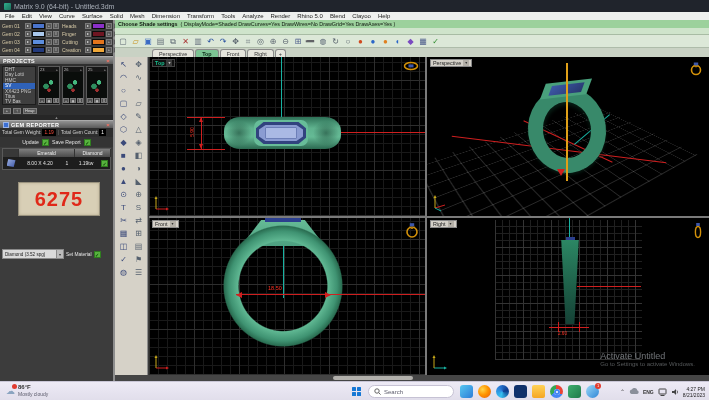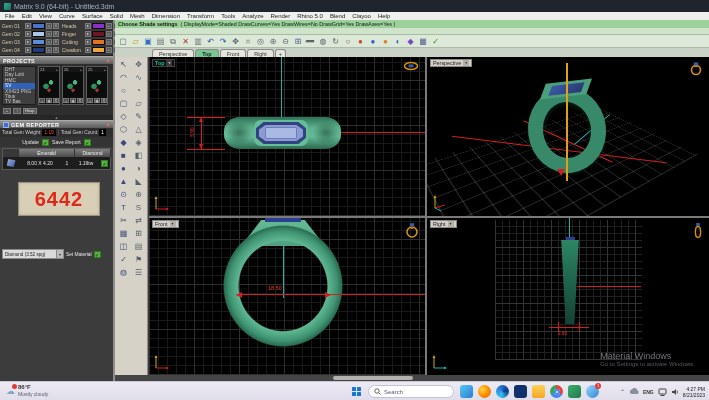--- a/index.html
+++ b/index.html
@@ -344,21 +344,21 @@
         <div>
             <span class="gem-ico" style="display:block"></span>
           </div>
         <div>8.00 X 4.20</div>
         <div>1</div>
         <div>1.19tw</div>
         <div><span class="chk" style="display:inline-block">✓</span></div>
       </div>
     </div>
     <div class="price-box">
-      <span>6442</span>
+      <span>6275</span>
     </div>
     <div class="material-row">
       <div class="dropdown">
         <span>Diamond    (3.52 spg)</span>
         <span class="dd-btn">▾</span>
       </div>
       <span class="setmat">Set Material</span>
       <span class="chk">✓</span>
     </div>
   </div>
@@ -546,21 +546,21 @@
       <div class="br-grid"></div>
       <div class="tealline" style="left:142px;top:0;height:22px"></div>
       <div class="r-gem"></div>
       <div class="r-shape"></div>
       <div class="redline" style="left:150px;top:68px;width:64px"></div>
       <div class="redline" style="left:131px;top:104px;width:1px;height:10px"></div>
       <div class="redline" style="left:152px;top:104px;width:1px;height:10px"></div>
       <div class="redline" style="left:122px;top:109px;width:40px"></div>
       <span class="dimlabel" style="left:131px;top:113px;font-size:4.6px">2.60</span>
       <div class="wm">
-        <div class="l1">Material Windows</div>
+        <div class="l1">Activate Untitled</div>
         <div class="l2">Go to Settings to activate Windows.</div>
       </div>
       <svg class="axis-glyph" width="16" height="16">
         <line x1="3" y1="13" x2="13" y2="13" stroke="#17b2a2" stroke-width="1"></line>
         <line x1="3" y1="13" x2="3" y2="3" stroke="#c8a818" stroke-width="1"></line>
         <polygon points="13,11.5 16,13 13,14.5" fill="#17b2a2"></polygon>
         <polygon points="1.5,3 3,0 4.5,3" fill="#c8a818"></polygon>
       </svg>
     </div>
   </div>

